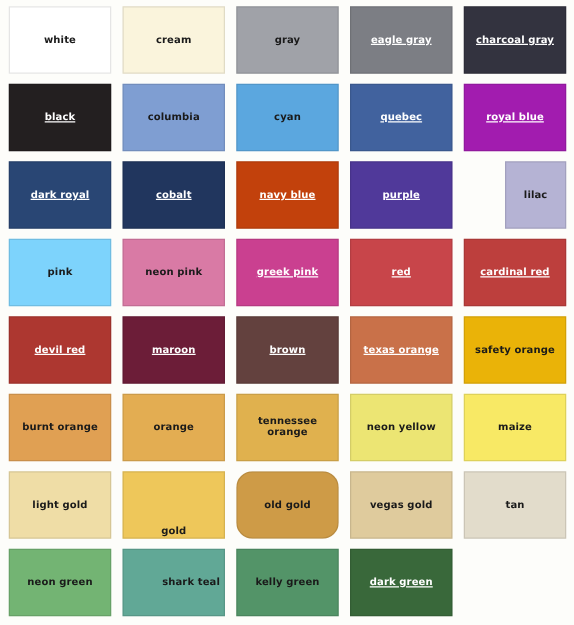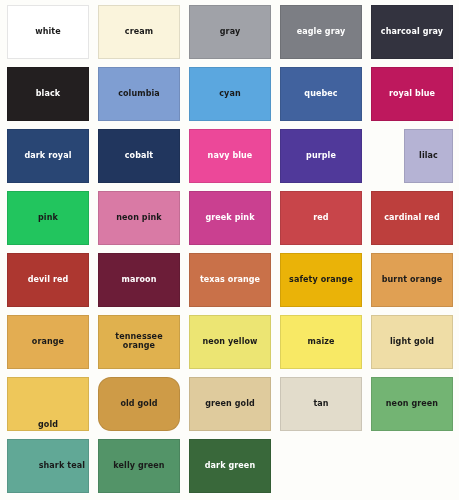--- a/index.html
+++ b/index.html
@@ -36,21 +36,21 @@
   .swatch-label {
     font-family: "DejaVu Sans", "Liberation Sans", sans-serif;
     font-size: 8px;
     font-weight: 700;
     letter-spacing: 0.1px;
     text-align: center;
     line-height: 1.1;
     padding: 0 3px;
     user-select: none;
   }
-  .light-text { color: #ffffff; }
+  .light-text { color: #ffffff; text-decoration: underline; }
   .dark-text  { color: #1a1a1a; }
 </style>
 </head>
 <body style="background: rgb(253, 253, 250);">
 
 <div id="swatch-grid" style="grid-template-columns: repeat(5, 1fr);">
     <div class="swatch" style="background: rgb(255, 255, 255);">
       <span class="swatch-label dark-text">white</span>
     </div>
     <div class="swatch" style="background: rgb(250, 244, 220);">
@@ -70,58 +70,61 @@
     </div>
     <div class="swatch" style="background: rgb(127, 158, 210);">
       <span class="swatch-label dark-text">columbia</span>
     </div>
     <div class="swatch" style="background: rgb(91, 167, 223);">
       <span class="swatch-label dark-text">cyan</span>
     </div>
     <div class="swatch" style="background: rgb(65, 98, 158);">
       <span class="swatch-label light-text">quebec</span>
     </div>
-    <div class="swatch" style="background: #be185d;">
+    <div class="swatch" style="background: #a21caf;">
       <span class="swatch-label light-text">royal blue</span>
     </div>
     <div class="swatch" style="background: rgb(41, 70, 116);">
       <span class="swatch-label light-text">dark royal</span>
     </div>
     <div class="swatch" style="background: rgb(33, 54, 94); align-items: center;">
       <span class="swatch-label light-text">cobalt</span>
     </div>
-    <div class="swatch" style="background: #ec4899;">
+    <div class="swatch" style="background: #c2410c;">
       <span class="swatch-label light-text">navy blue</span>
     </div>
     <div class="swatch" style="background: rgb(80, 57, 154);">
       <span class="swatch-label light-text">purple</span>
     </div>
     <div class="swatch" style="background: rgb(181, 179, 212); margin-left: 33px;">
       <span class="swatch-label dark-text">lilac</span>
     </div>
-    <div class="swatch" style="background: #22c55e;">
+    <div class="swatch" style="background: #7dd3fc;">
       <span class="swatch-label dark-text">pink</span>
     </div>
     <div class="swatch" style="background: rgb(217, 122, 165);">
       <span class="swatch-label dark-text">neon pink</span>
     </div>
     <div class="swatch" style="background: rgb(202, 64, 144);">
       <span class="swatch-label light-text">greek pink</span>
     </div>
     <div class="swatch" style="background: rgb(200, 69, 74);">
       <span class="swatch-label light-text">red</span>
     </div>
     <div class="swatch" style="background: rgb(189, 63, 61);">
       <span class="swatch-label light-text">cardinal red</span>
     </div>
     <div class="swatch" style="background: rgb(173, 55, 48);">
       <span class="swatch-label light-text">devil red</span>
     </div>
     <div class="swatch" style="background: rgb(108, 29, 56);">
       <span class="swatch-label light-text">maroon</span>
+    </div>
+    <div class="swatch" style="background: rgb(99, 65, 62);">
+      <span class="swatch-label light-text">brown</span>
     </div>
     <div class="swatch" style="background: rgb(201, 113, 73);">
       <span class="swatch-label light-text">texas orange</span>
     </div>
     <div class="swatch" style="background: #eab308;">
       <span class="swatch-label dark-text">safety orange</span>
     </div>
     <div class="swatch" style="background: rgb(224, 160, 83);">
       <span class="swatch-label dark-text">burnt orange</span>
     </div>
@@ -140,21 +143,21 @@
     <div class="swatch" style="background: rgb(239, 221, 166);">
       <span class="swatch-label dark-text">light gold</span>
     </div>
     <div class="swatch" style="background: rgb(238, 199, 90); align-items: flex-end;">
       <span class="swatch-label dark-text">gold</span>
     </div>
     <div class="swatch" style="background: rgb(206, 155, 71); border-radius: 13px;">
       <span class="swatch-label dark-text">old gold</span>
     </div>
     <div class="swatch" style="background: rgb(223, 203, 157);">
-      <span class="swatch-label dark-text">green gold</span>
+      <span class="swatch-label dark-text">vegas gold</span>
     </div>
     <div class="swatch" style="background: rgb(226, 220, 203);">
       <span class="swatch-label dark-text">tan</span>
     </div>
     <div class="swatch" style="background: rgb(115, 180, 115);">
       <span class="swatch-label dark-text">neon green</span>
     </div>
     <div class="swatch" style="background: rgb(97, 168, 150); justify-content: flex-end;">
       <span class="swatch-label dark-text">shark teal</span>
     </div>

